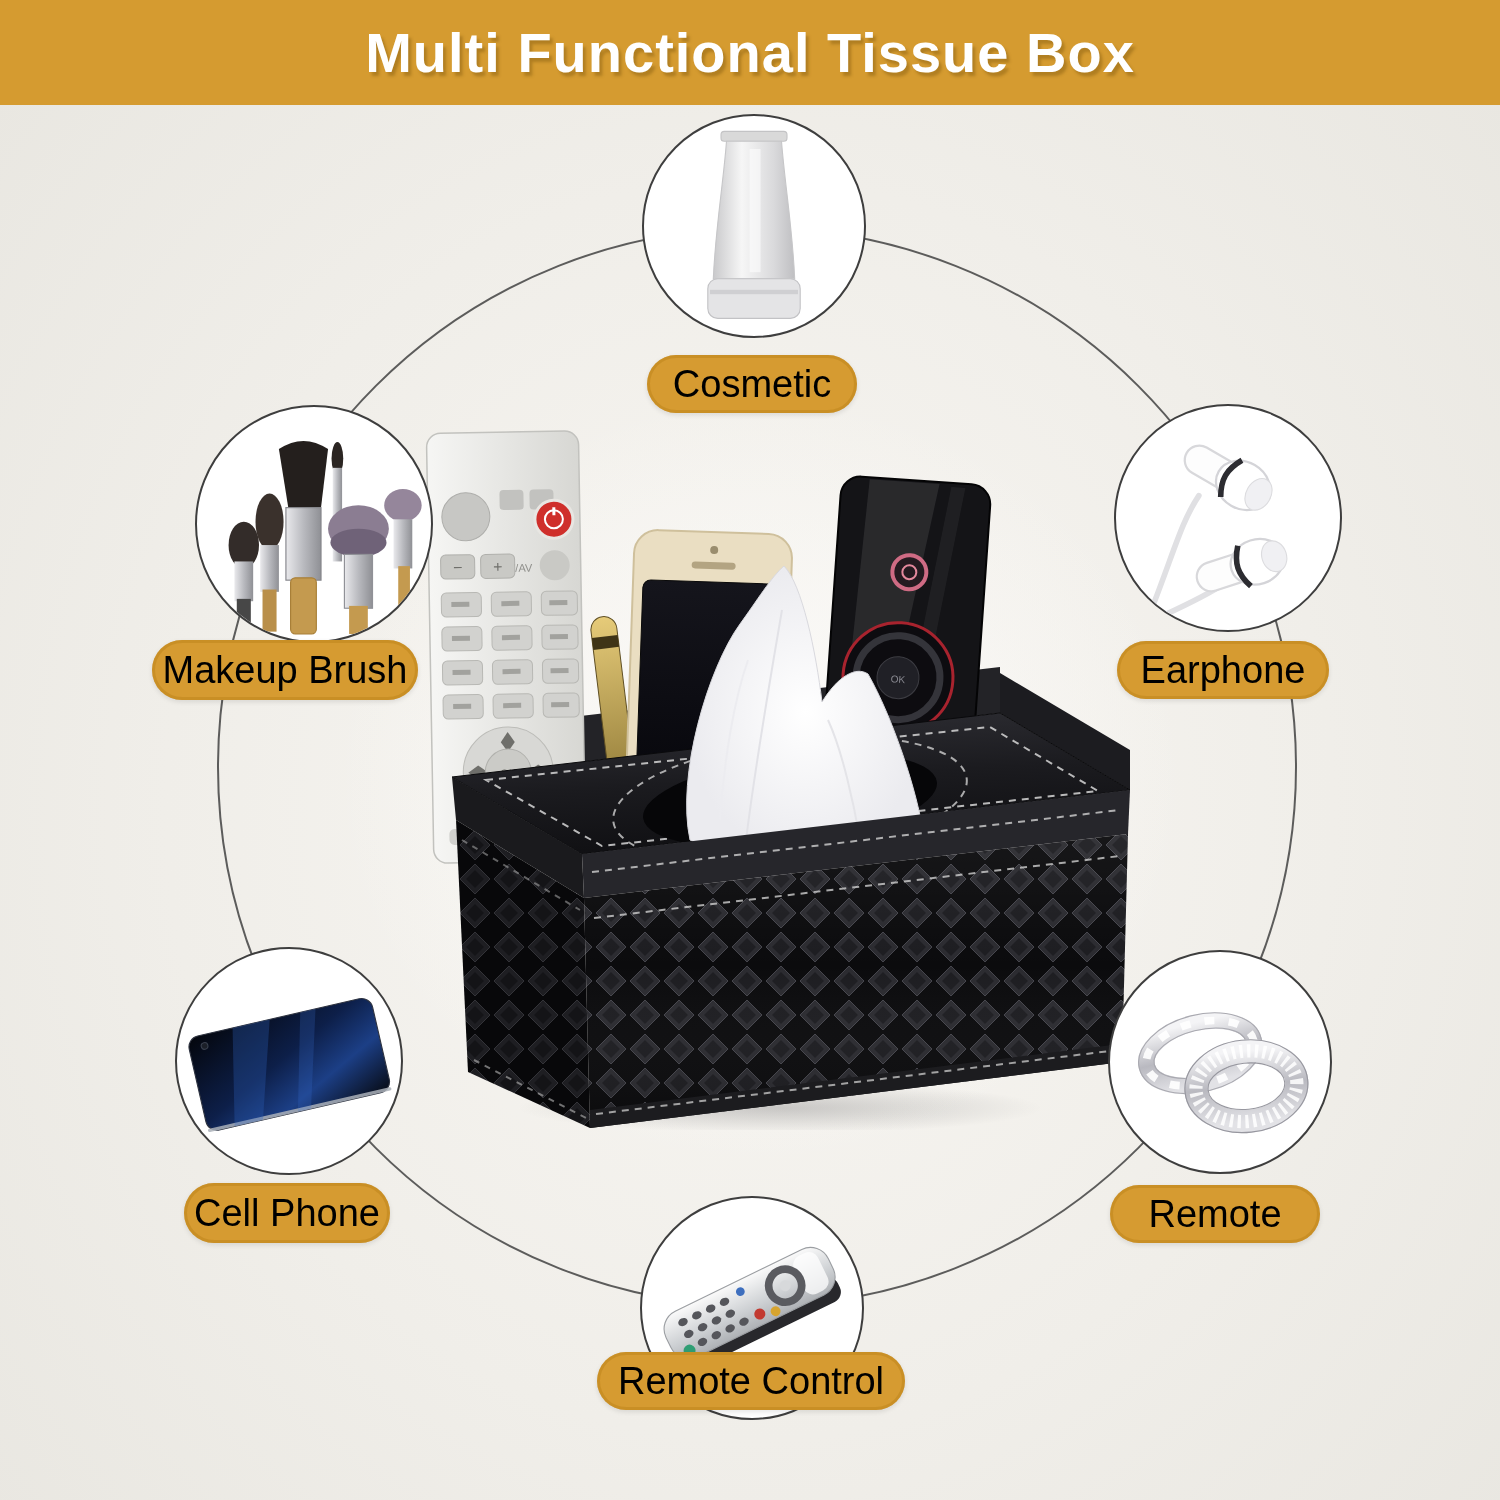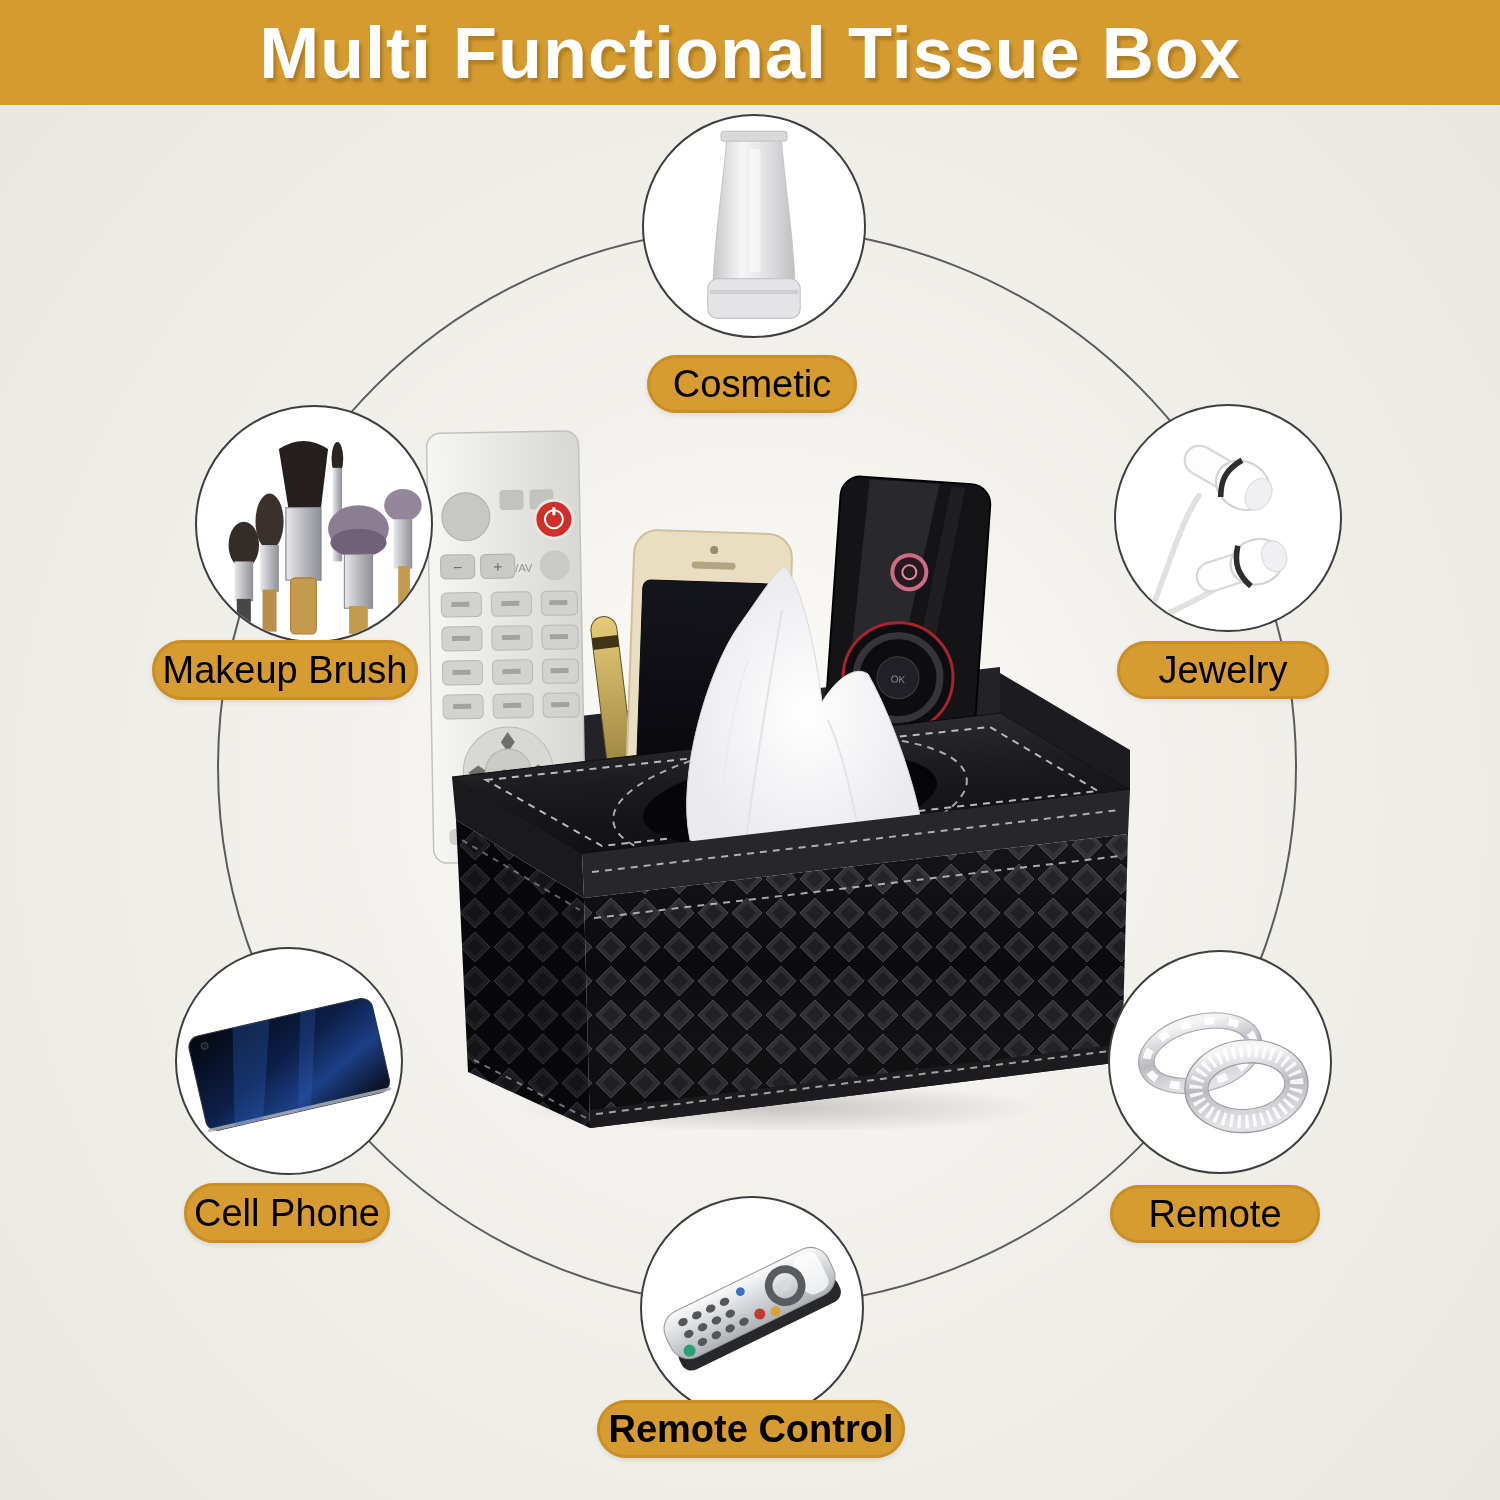--- a/index.html
+++ b/index.html
@@ -2,21 +2,21 @@
 <html><head>
 <meta charset="utf-8">
 <style>
   html,body{margin:0;padding:0;}
   body{width:1500px;height:1500px;overflow:hidden;font-family:"Liberation Sans",sans-serif;}
   .stage{position:relative;width:1500px;height:1500px;
     background:radial-gradient(ellipse at 50% 54%, #f8f6f2 0%, #f0eee9 55%, #e8e6e0 100%);}
   
   .banner{position:absolute;left:0;top:0;width:1500px;height:105px;background:#d59b30;
     display:flex;align-items:center;justify-content:center;}
-  .banner h1{margin:5px;font-weight:bold;font-size:72px;letter-spacing:1px;color:#ffffff;
+  .banner h1{margin:5px;font-weight:bold;font-size:56px;letter-spacing:1px;color:#ffffff;
     text-shadow:3px 4px 3px rgba(130,90,15,.45);white-space:nowrap;}
   
   .ring{position:absolute;left:217px;top:227px;width:1076px;height:1076px;border-radius:50%;
     border:2px solid rgba(66,66,66,.85);}
   
   .photo-bg{position:absolute;left:330px;top:390px;width:860px;height:780px;
     background:radial-gradient(ellipse at center,#fbfaf8 0%,rgba(251,250,248,0) 70%);}
   
   .bubble{position:absolute;border-radius:50%;background:#ffffff;border:2px solid #3e3e3e;
     overflow:hidden;display:flex;align-items:center;justify-content:center;}
@@ -30,21 +30,21 @@
   
   .pill{position:absolute;background:#d69b31;border-radius:999px;
     display:flex;align-items:center;justify-content:center;
     color:#000000;font-size:38px;line-height:1;
     box-shadow:inset 0 0 0 3px rgba(186,128,24,.45), 0 2px 5px rgba(0,0,0,.10);}
   .p-cosmetic {left:647px; top:355px; width:210px;height:58px;}
   .p-makeup   {left:152px; top:640px; width:266px;height:60px;}
   .p-earphone {left:1117px;top:641px; width:212px;height:58px;}
   .p-cellphone{left:184px; top:1183px;width:206px;height:60px;}
   .p-jewelry  {left:1110px;top:1185px;width:210px;height:58px;}
-  .p-remote   {left:597px; top:1400px;width:308px;height:58px;font-weight:bold;}
+  .p-remote   {left:597px; top:1352px;width:308px;height:58px;}
   
   .center{position:absolute;left:390px;top:420px;width:750px;height:710px;margin:0;}
 </style>
 </head>
 <body>
 
 <div class="stage">
 
   <header class="banner">
     <h1>Multi Functional Tissue Box</h1>
@@ -356,21 +356,21 @@
     </svg>
   </div>
 
   <div class="pill p-cosmetic">
     <span>Cosmetic</span>
   </div>
   <div class="pill p-makeup">
     <span>Makeup Brush</span>
   </div>
   <div class="pill p-earphone">
-    <span>Jewelry</span>
+    <span>Earphone</span>
   </div>
   <div class="pill p-cellphone">
     <span>Cell Phone</span>
   </div>
   <div class="pill p-jewelry">
     <span>Remote</span>
   </div>
   <div class="pill p-remote">
     <span>Remote Control</span>
   </div>

